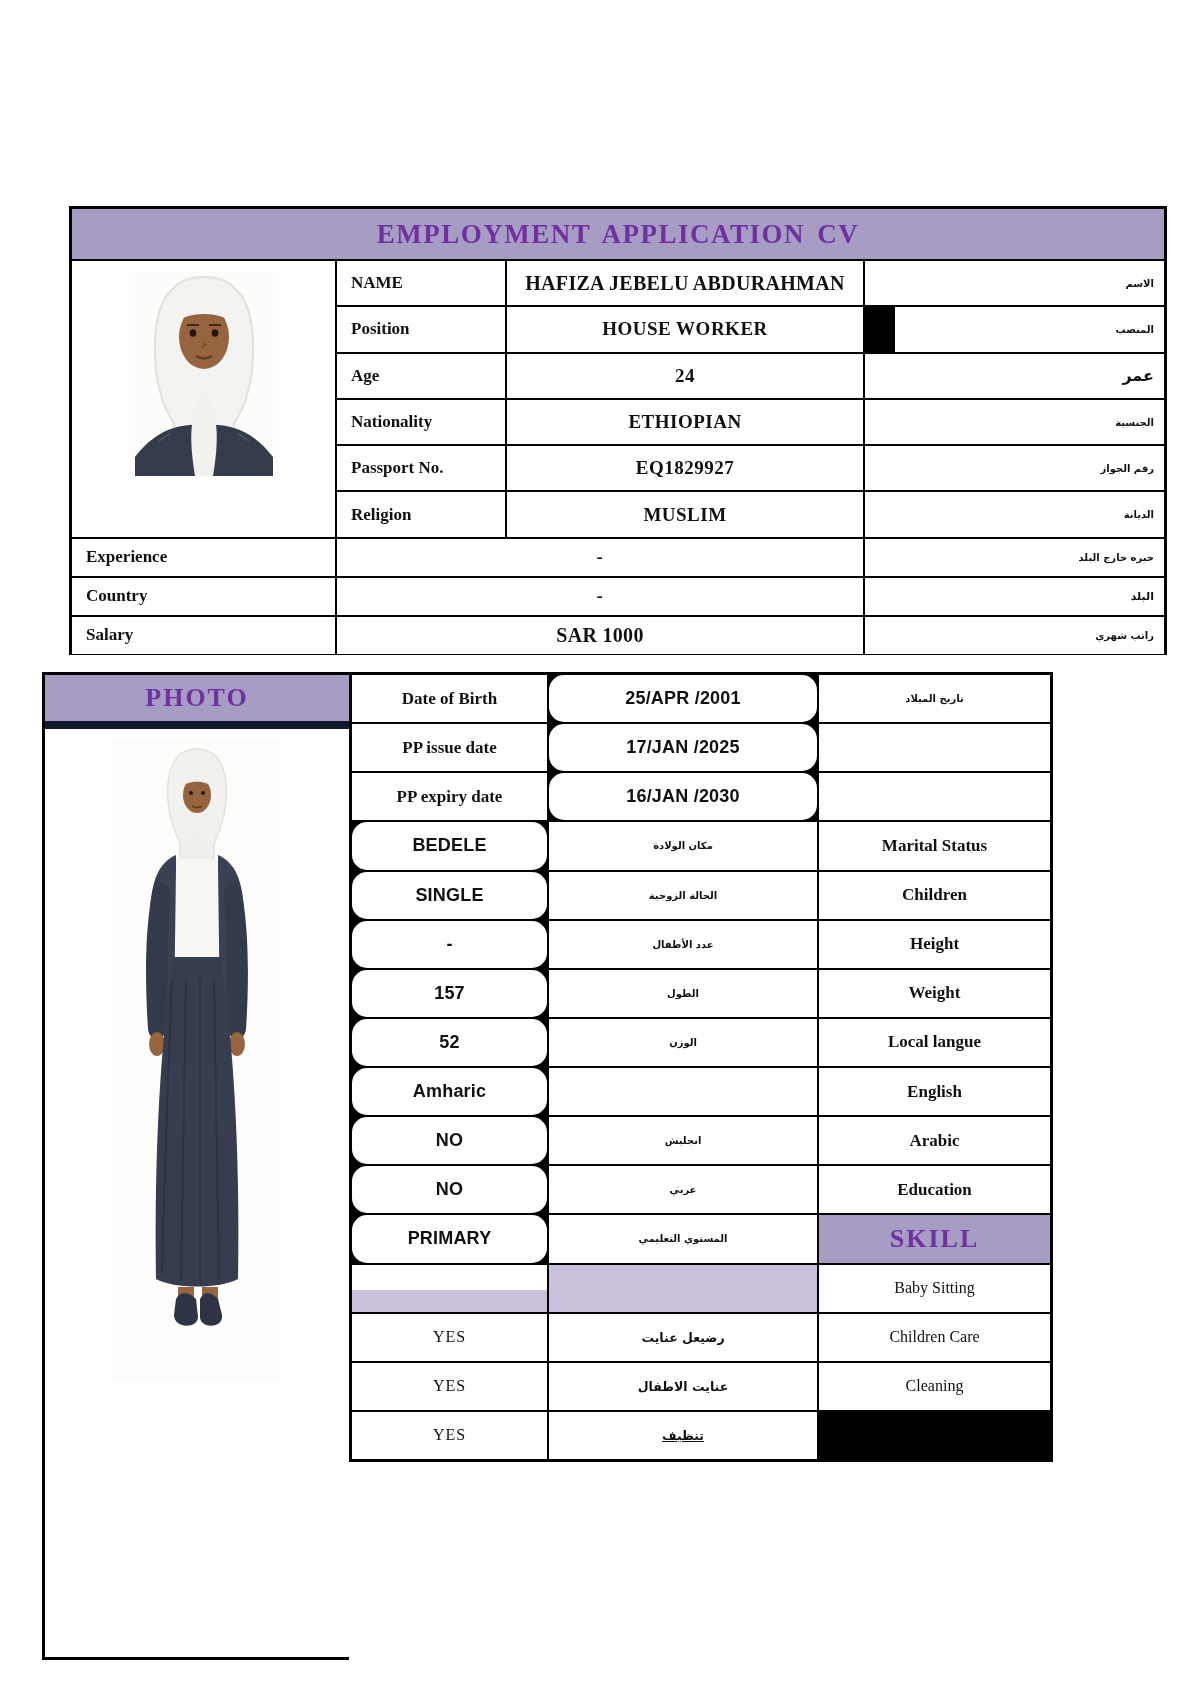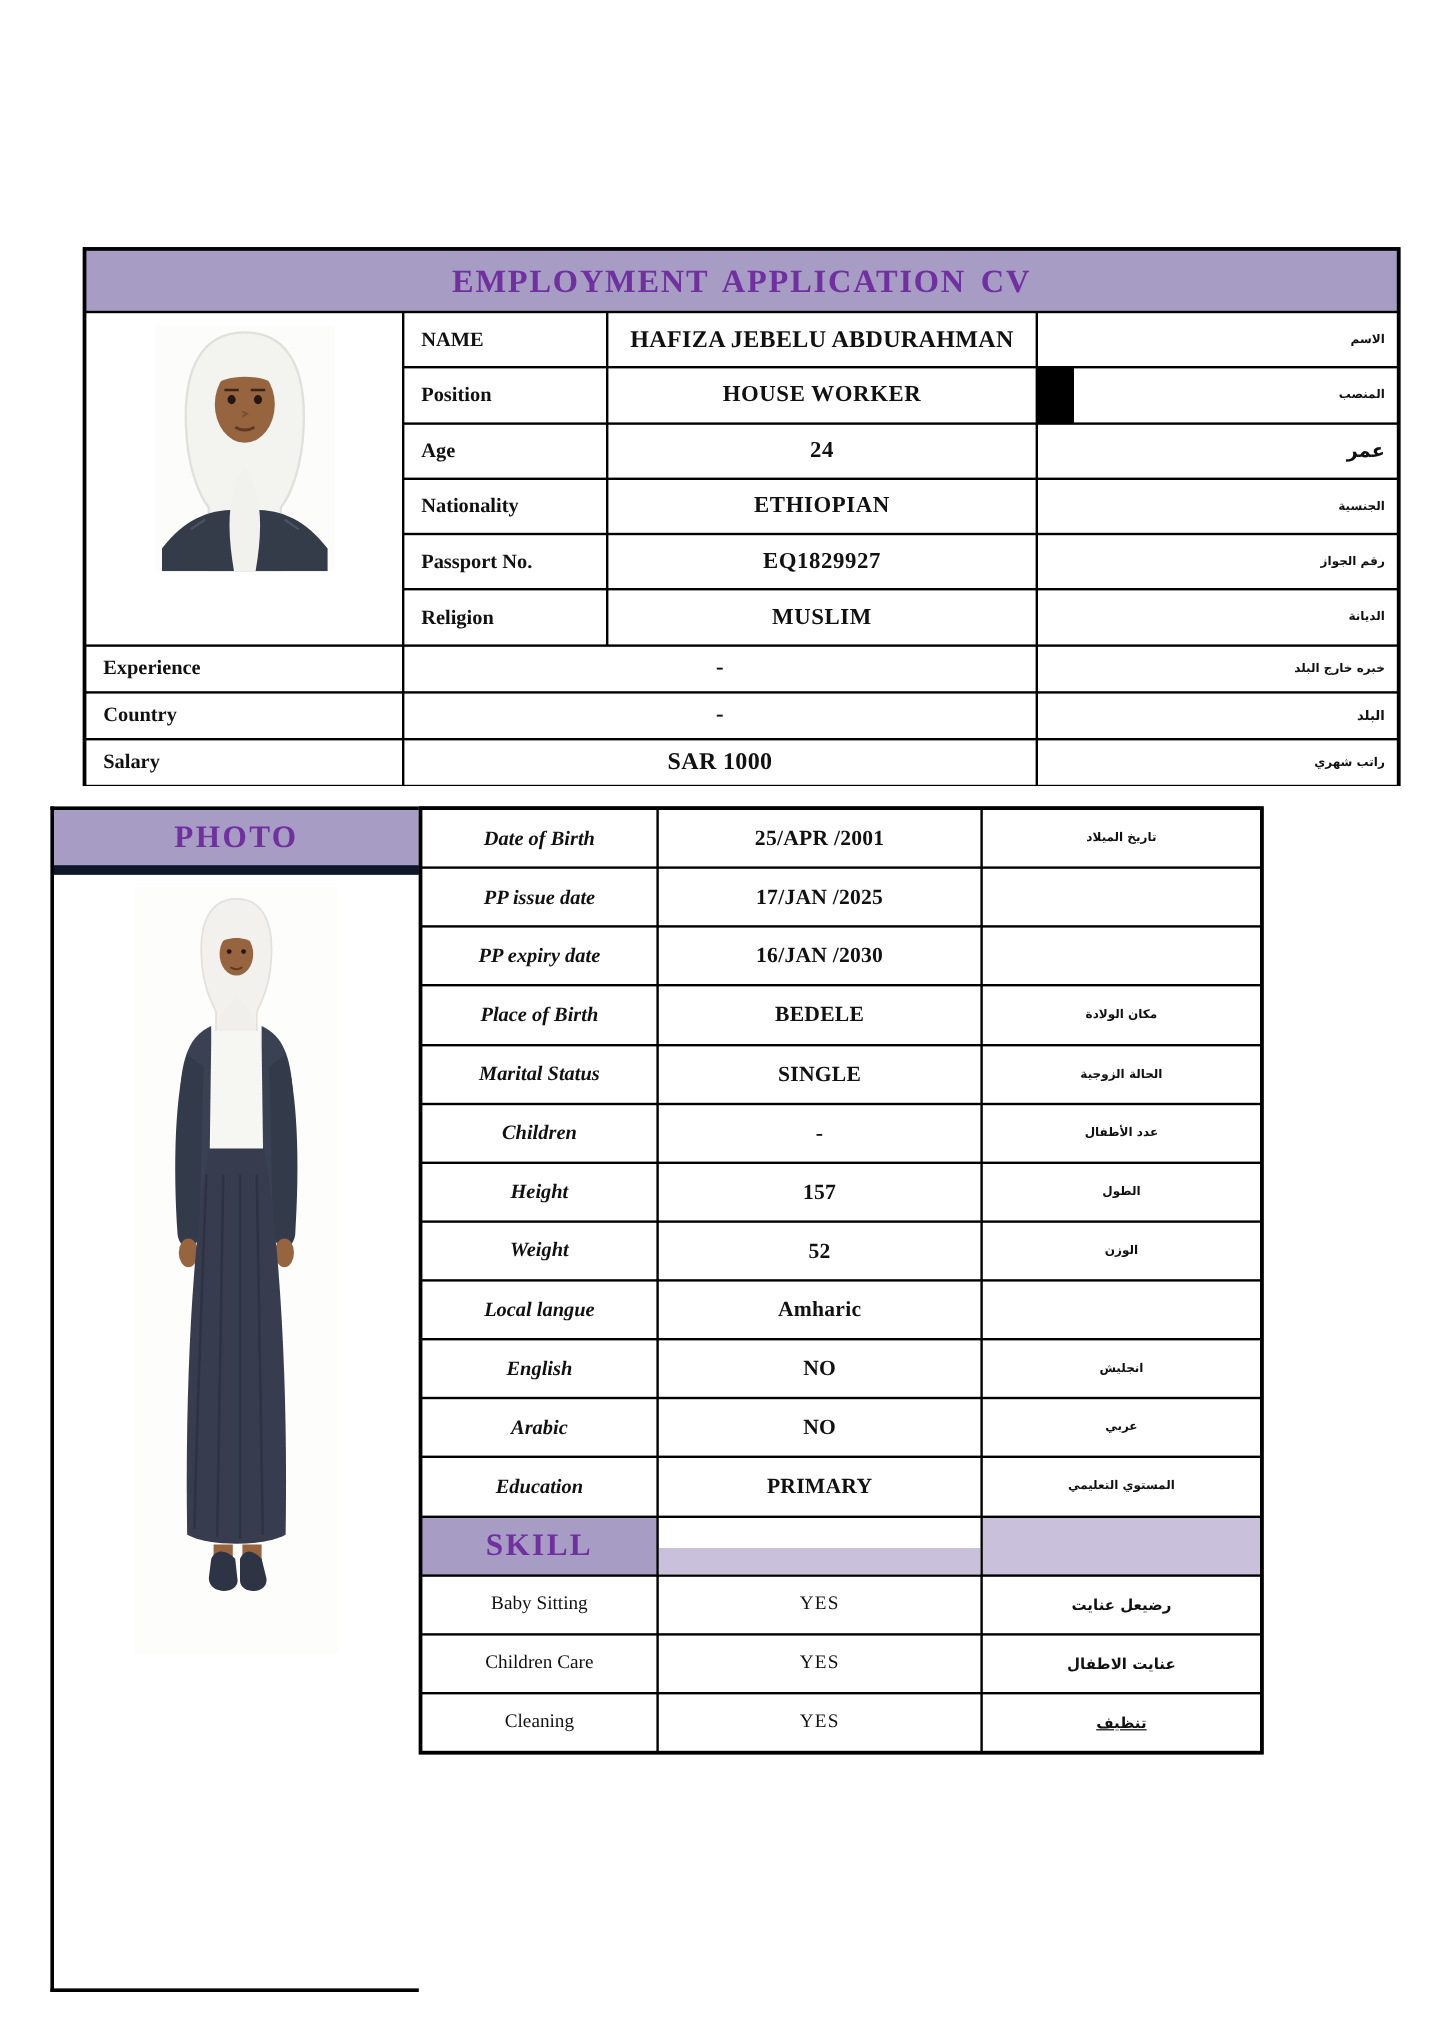--- a/index.html
+++ b/index.html
@@ -10,24 +10,24 @@
   
   .tbl{position:absolute;box-sizing:border-box;border:3px solid #000;background:#000;display:grid;gap:2px;}
   .c{background:#fff;display:flex;align-items:center;box-sizing:border-box;overflow:hidden;}
   .band-bg{background:#a79cc3;}
   .band-lite{background:#c9c0dc;}
   .title-text{
     width:100%;text-align:center;color:#7030a0;font-weight:bold;font-size:27px;
     letter-spacing:1.5px;word-spacing:4px;font-family:"Liberation Serif", serif;
   }
   .lbl{font-weight:bold;font-size:17px;padding-left:14px;}
-  .lblc{font-weight:bold;font-size:17px;justify-content:center;text-align:center;padding:4px 4px;font-style:italic;}
+  .lblc{font-weight:bold;font-size:17px;justify-content:center;text-align:center;padding:4px 4px;}
   .val{font-weight:bold;font-size:19px;justify-content:center;text-align:center;letter-spacing:.5px;}
   .val-name{font-size:20px;letter-spacing:.3px;}
-  .val-sans{font-family:Liberation Serif, serif;font-size:18px;letter-spacing:.2px;}
+  .val-sans{font-family:Liberation Sans, sans-serif;font-size:18px;letter-spacing:.2px;border-radius:15px;}
   .ar{direction:rtl;font-family:"DejaVu Sans", sans-serif;font-weight:bold;font-size:10px;
       justify-content:flex-start;padding:0 10px 0 6px;}
   .ar-c{justify-content:center;padding:0 6px;}
   .skill-lbl{font-weight:normal;font-size:16px;justify-content:center;text-align:center;}
   .skill-val{font-weight:normal;font-size:16px;justify-content:center;letter-spacing:1px;}
   .skill-ar{font-weight:bold;font-size:12.5px;}
   .u{text-decoration:underline;}
   .split{flex-direction:column;align-items:stretch;padding:0;}
   .split .top{flex:1.1;background:#fff;}
   .split .bot{flex:0.9;background:#c9c0dc;}
@@ -170,21 +170,20 @@
     <div class="c ar ar-c">تاريخ الميلاد</div>
 
     <div class="c lblc">PP issue date</div>
     <div class="c val val-sans">17/JAN /2025</div>
     <div class="c ar ar-c"></div>
 
     <div class="c lblc">PP expiry date</div>
     <div class="c val val-sans">16/JAN /2030</div>
     <div class="c ar ar-c"></div>
 
-    <div class="c lblc">Place of Birth</div>
     <div class="c val val-sans">BEDELE</div>
     <div class="c ar ar-c">مكان الولادة</div>
 
     <div class="c lblc">Marital Status</div>
     <div class="c val val-sans">SINGLE</div>
     <div class="c ar ar-c">الحالة الزوجية</div>
 
     <div class="c lblc">Children</div>
     <div class="c val val-sans">-</div>
     <div class="c ar ar-c">عدد الأطفال</div>

